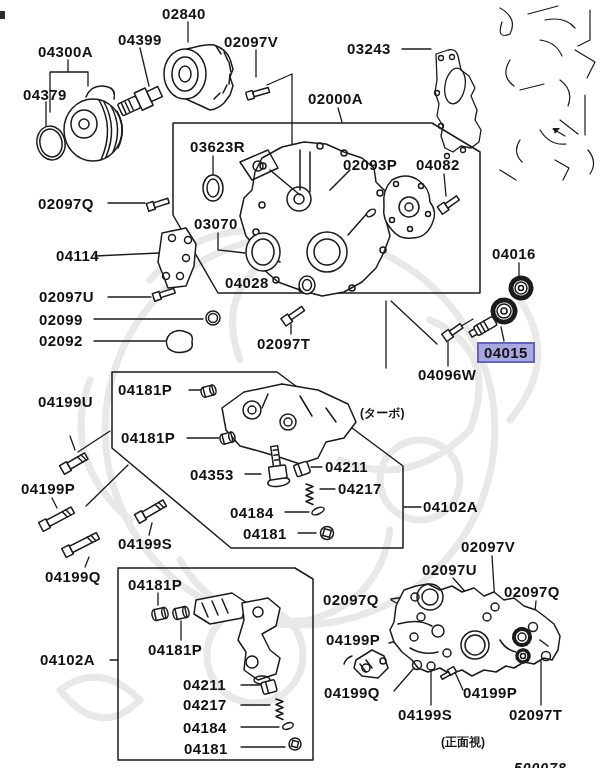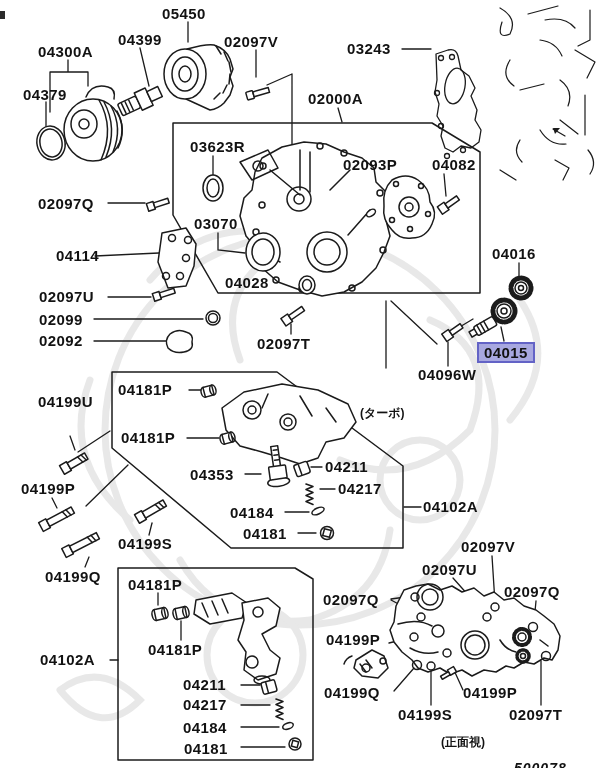--- a/index.html
+++ b/index.html
@@ -359,28 +359,28 @@
             <rect x="448" y="668" width="6" height="7" fill="#fff"></rect>
             <rect x="450" y="675" width="3.5" height="9" fill="#fff"></rect>
           </g>
     </g>
   </g>
 </svg>
 
 <div id="labels-layer">
       <span class="label part" style="left: 38px; top: 44px;">04300A</span>
       <span class="label part" style="left: 118px; top: 32px;">04399</span>
-      <span class="label part" style="left: 162px; top: 6px;">05450</span>
+      <span class="label part" style="left: 162px; top: 6px;">02840</span>
       <span class="label part" style="left: 224px; top: 34px;">02097V</span>
       <span class="label part" style="left: 347px; top: 41px;">03243</span>
       <span class="label part" style="left: 23px; top: 87px;">04379</span>
       <span class="label part" style="left: 308px; top: 91px;">02000A</span>
       <span class="label part" style="left: 180px; top: 139px; margin-left: 10px;">03623R</span>
       <span class="label part" style="left: 343px; top: 157px; text-align: center;">02093P</span>
-      <span class="label part" style="left: 432px; top: 157px;">04082</span>
+      <span class="label part" style="left: 416px; top: 157px;">04082</span>
       <span class="label part" style="left: 38px; top: 196px;">02097Q</span>
       <span class="label part" style="left: 194px; top: 216px;">03070</span>
       <span class="label part" style="left: 56px; top: 248px;">04114</span>
       <span class="label part" style="left: 225px; top: 275px;">04028</span>
       <span class="label part" style="left: 492px; top: 246px;">04016</span>
       <span class="label part" style="left: 39px; top: 289px;">02097U</span>
       <span class="label part" style="left: 39px; top: 312px;">02099</span>
       <span class="label part" style="left: 39px; top: 333px;">02092</span>
       <span class="label part" style="left: 257px; top: 336px;">02097T</span>
       <span class="label part hl" style="left: 477px; top: 342px;">04015</span>

